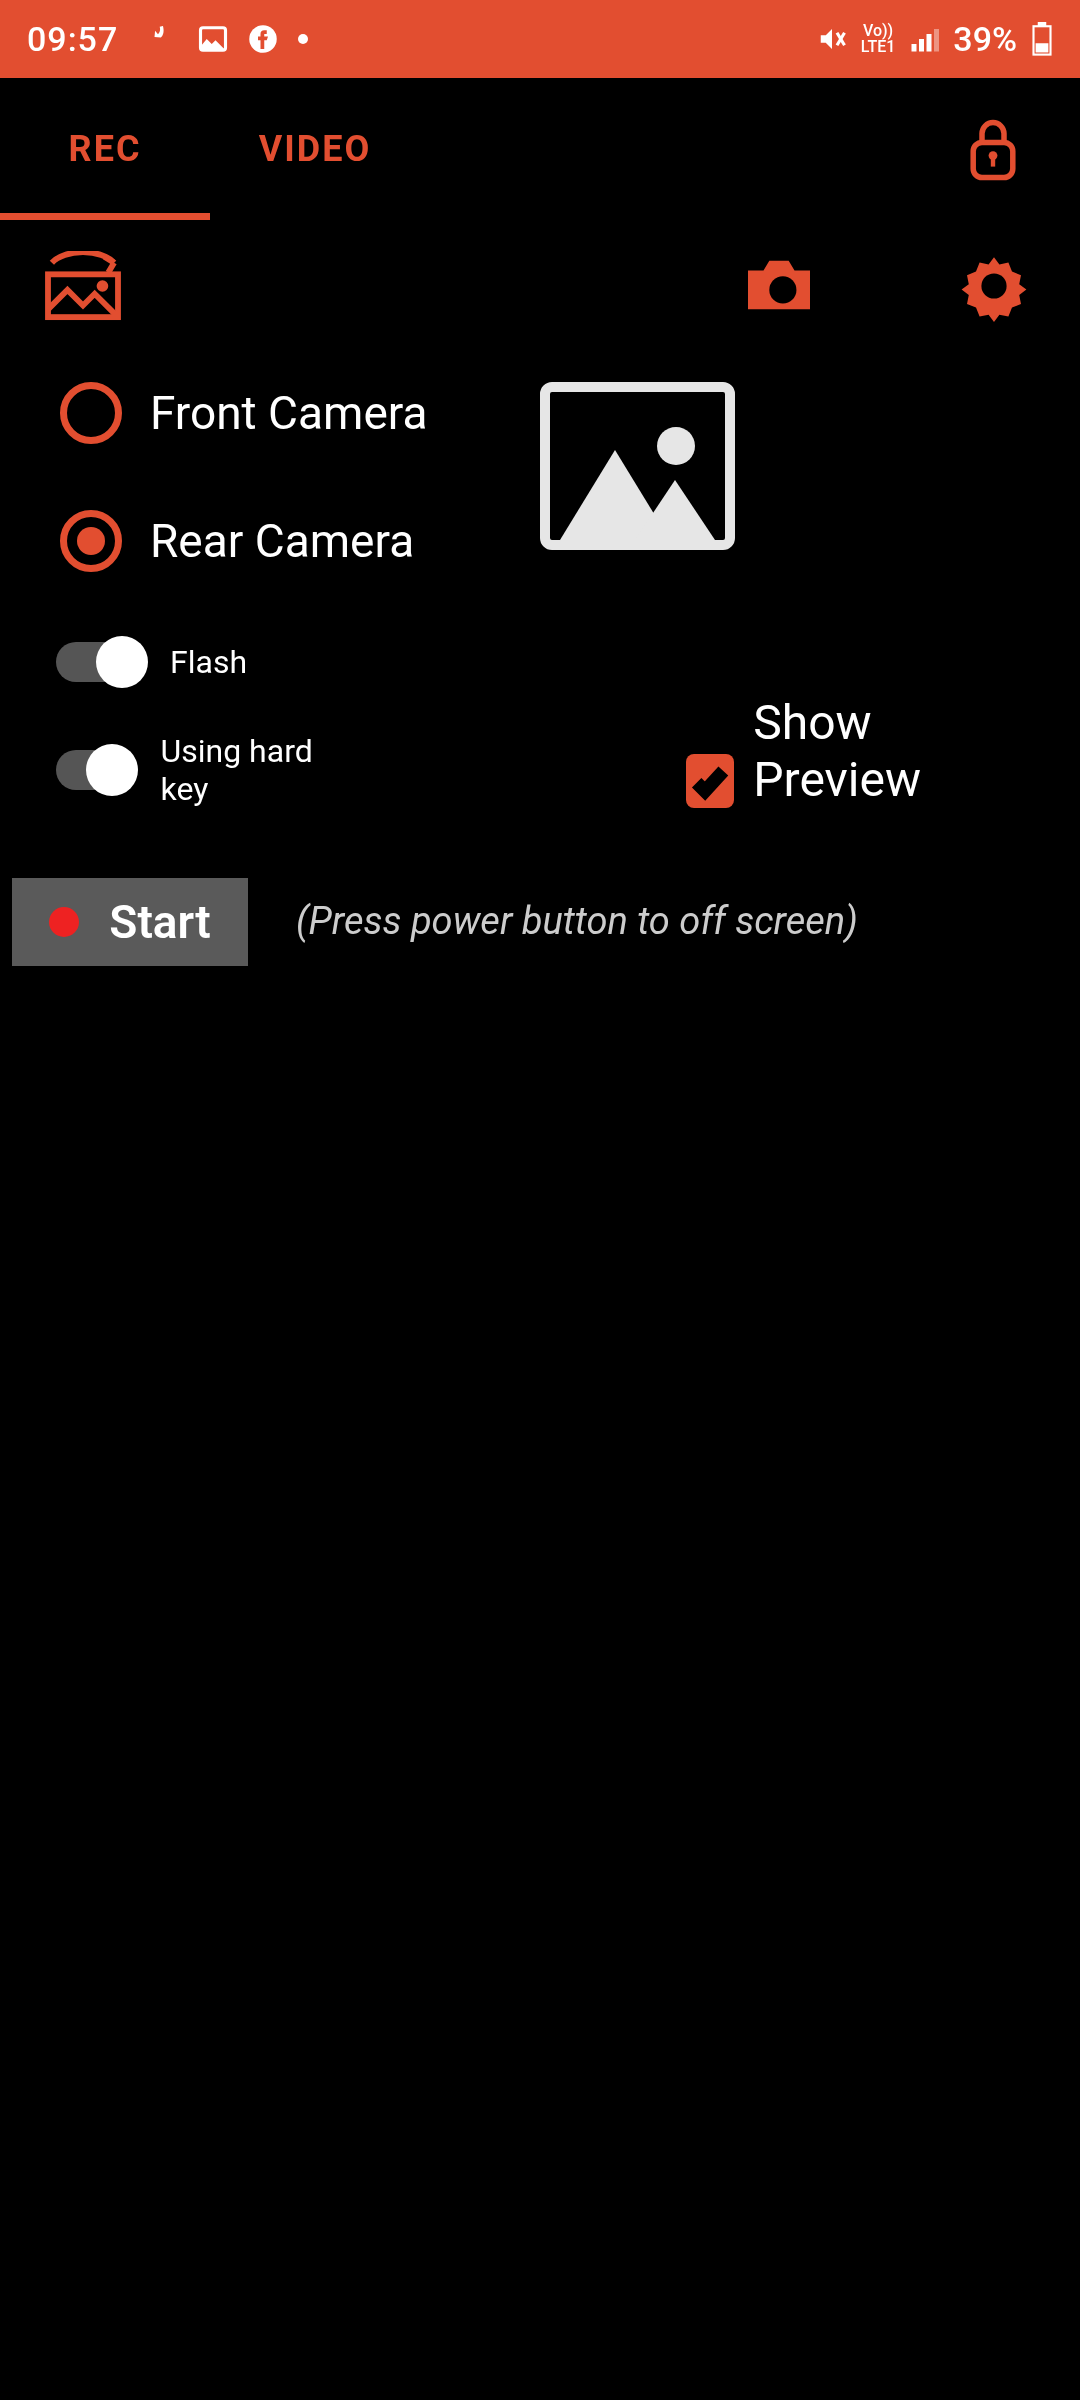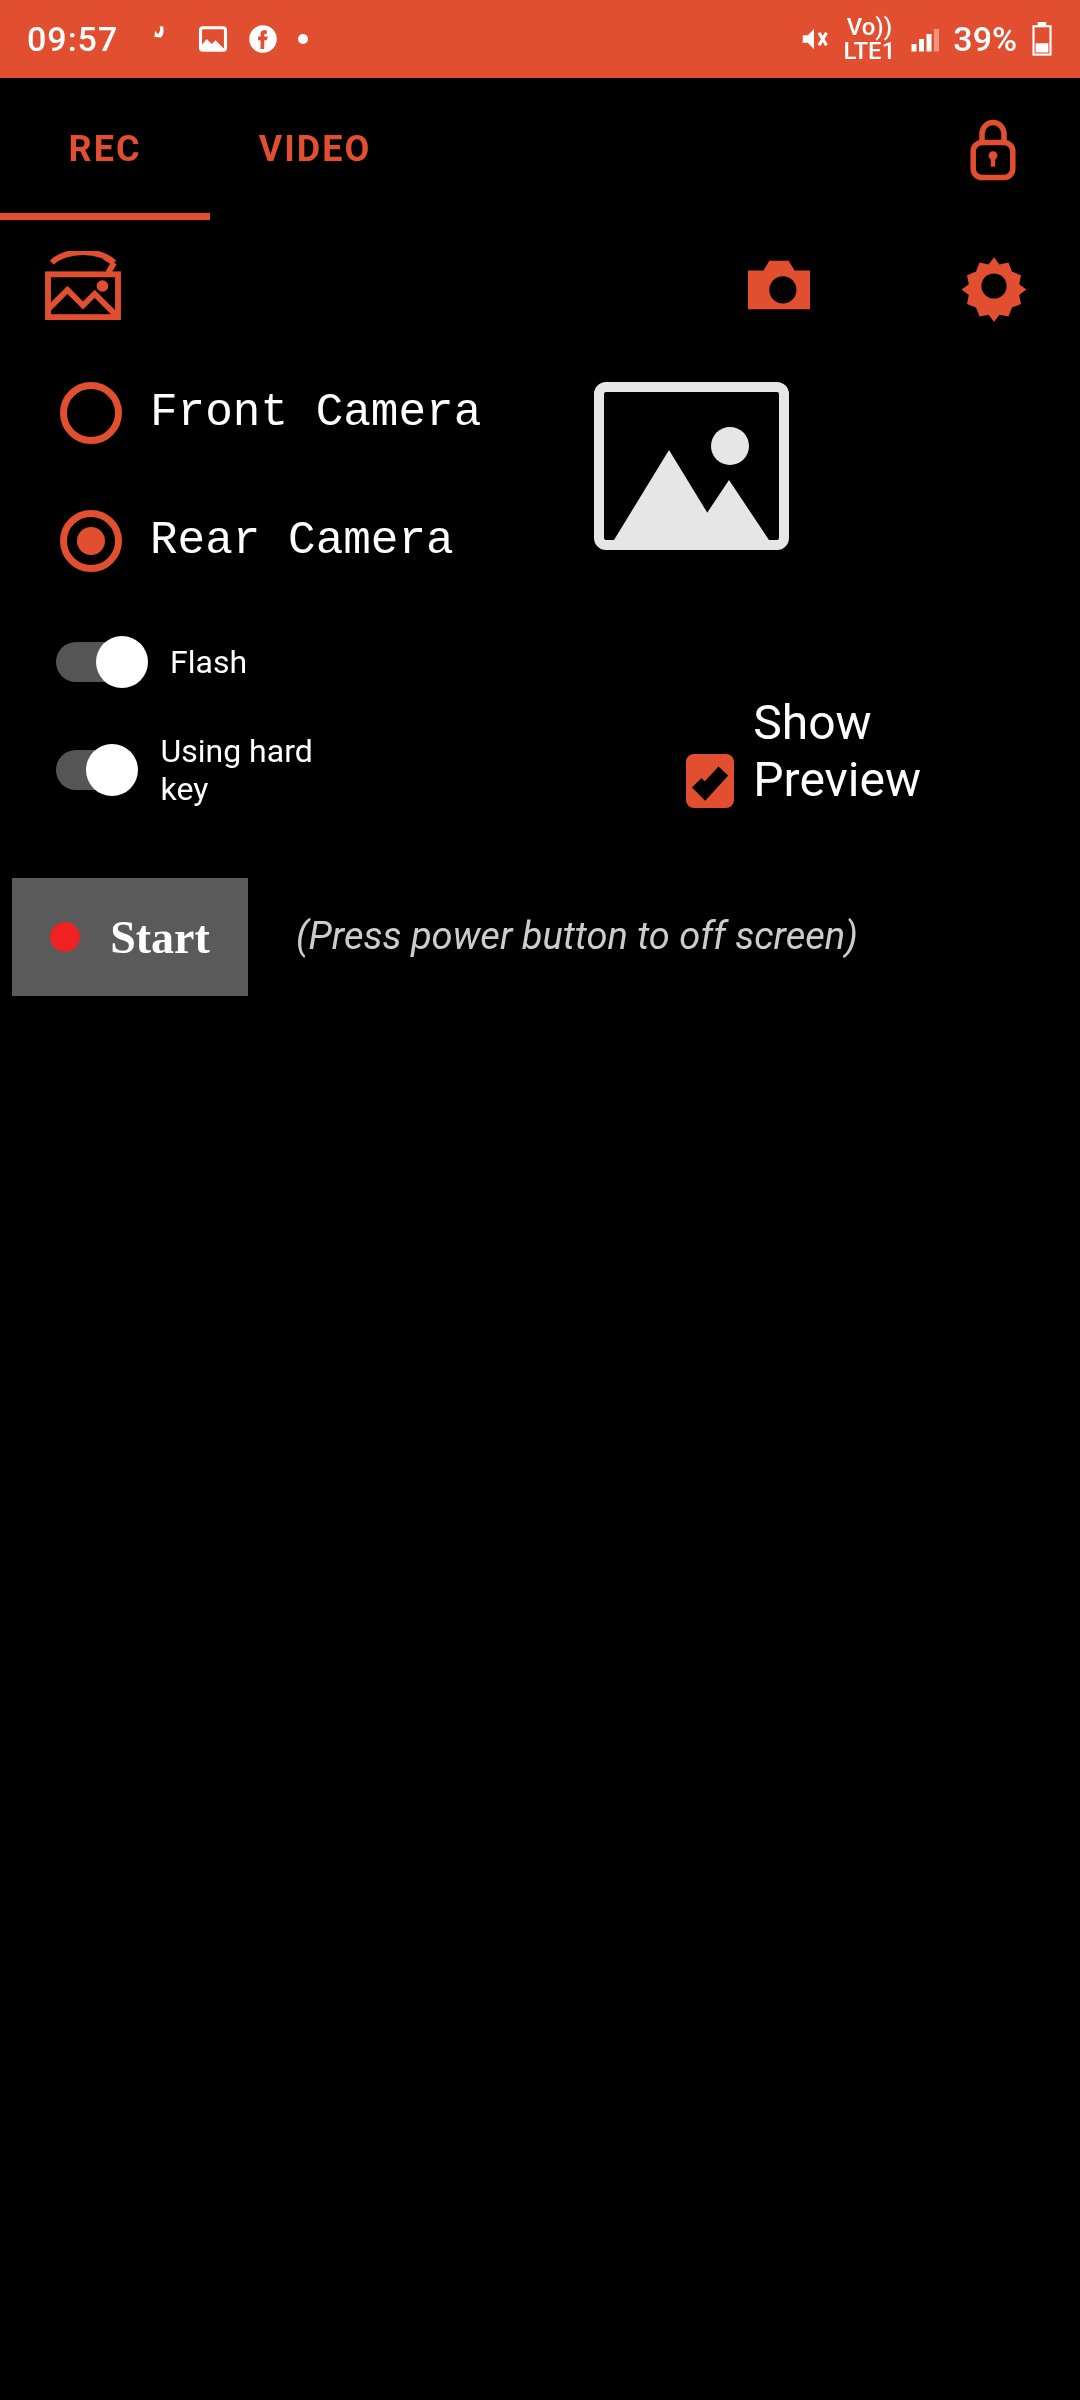--- a/index.html
+++ b/index.html
@@ -53,21 +53,20 @@
     align-items: center;
     padding: 30px 50px 30px 44px;
     gap: 30px;
   }
   .toolbar-spacer { flex: 1; }
   
   .camera-select {
     display: flex;
     padding: 30px 60px 20px 60px;
     gap: 53px;
-    font-family: Liberation Mono, monospace;
   }
   .radio-col { display: flex; flex-direction: column; gap: 66px; }
   .radio-item { display: flex; align-items: center; gap: 28px; }
   .radio-outer {
     width: 62px; height: 62px; border-radius: 50%;
     border: 7px solid #e24e30;
     display: flex; align-items: center; justify-content: center;
   }
   .radio-inner {
     width: 28px; height: 28px; border-radius: 50%; background: #e24e30;
@@ -126,25 +125,25 @@
   .checkmark-svg { stroke: #000; stroke-width: 8; fill: none; }
   .check-label { color: #fff; font-size: 48px; }
   
   .button-row {
     display: flex;
     align-items: center;
     padding: 40px 0 0 12px;
     gap: 48px;
   }
   .action-btn {
-    width: 236px; height: 118px;
+    width: 236px; height: 88px;
     background: #5a5a5a;
     display: flex; align-items: center; justify-content: center;
     gap: 30px;
-    color: #fff; font-size: 46px; font-weight: 600; font-family: Liberation Serif, serif;
+    color: #fff; font-size: 46px; font-weight: 600;
   }
   .rec-dot { width: 30px; height: 30px; border-radius: 50%; background: #e22; }
   .stop-sq { width: 30px; height: 30px; background: #e22; }
   .hint {
     flex: 1; color: #ccc; font-style: italic; font-size: 38px;
     padding-right: 24px; line-height: 1.3;
   }
   
   .icon-small { width: 30px; height: 30px; fill: #fff; }
 </style>
@@ -166,21 +165,21 @@
         <path d="M13 8h2V5h-2c-2 0-3 1-3 3v2H8v3h2v7h3v-7h2l1-3h-3V8z" fill="#e24e30"></path>
       </svg>
     <span style="width:10px;height:10px;border-radius:50%;background:#fff;display:inline-block;"></span>
   </div>
   <div class="status-right">
     <svg class="icon-small" viewBox="0 0 24 24">
         <path d="M3 9v6h4l5 5V4L7 9H3z"></path>
         <line x1="16" y1="7" x2="22" y2="17" stroke="#fff" stroke-width="2.5"></line>
         <line x1="22" y1="7" x2="16" y2="17" stroke="#fff" stroke-width="2.5"></line>
       </svg>
-    <div style="font-size:24px;line-height:1;text-align:center;">
+    <div style="font-size:16px;line-height:1;text-align:center;">
       <div>Vo))</div>
       <div>LTE1</div>
     </div>
     <svg class="icon-small" viewBox="0 0 24 24">
         <rect x="2" y="16" width="4" height="6"></rect>
         <rect x="8" y="12" width="4" height="10"></rect>
         <rect x="14" y="8" width="4" height="14"></rect>
         <rect x="20" y="4" width="4" height="18" opacity="0.4"></rect>
       </svg>
     <span>39%</span>

